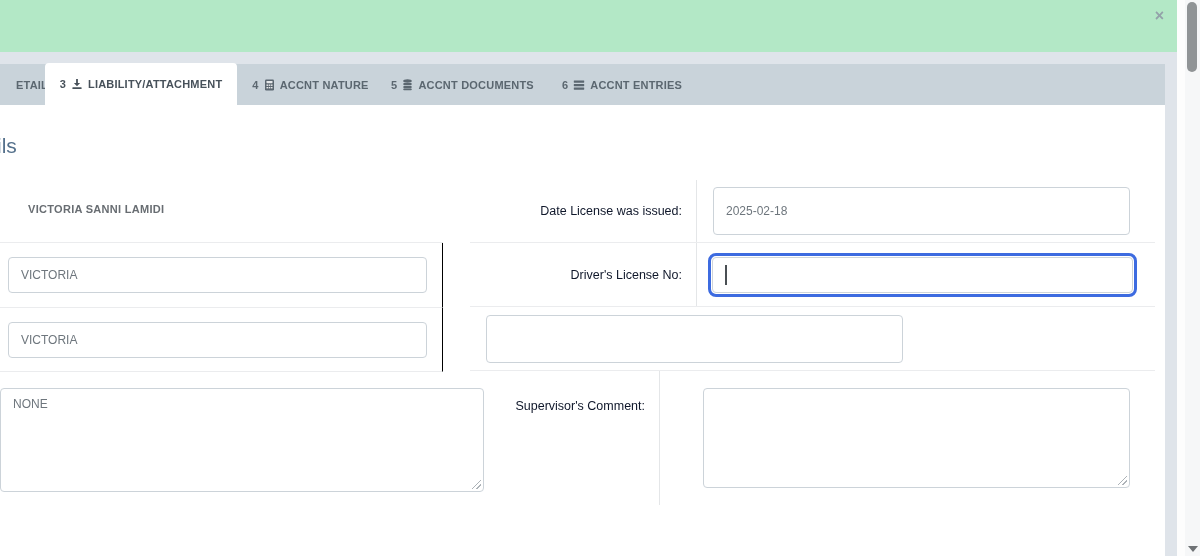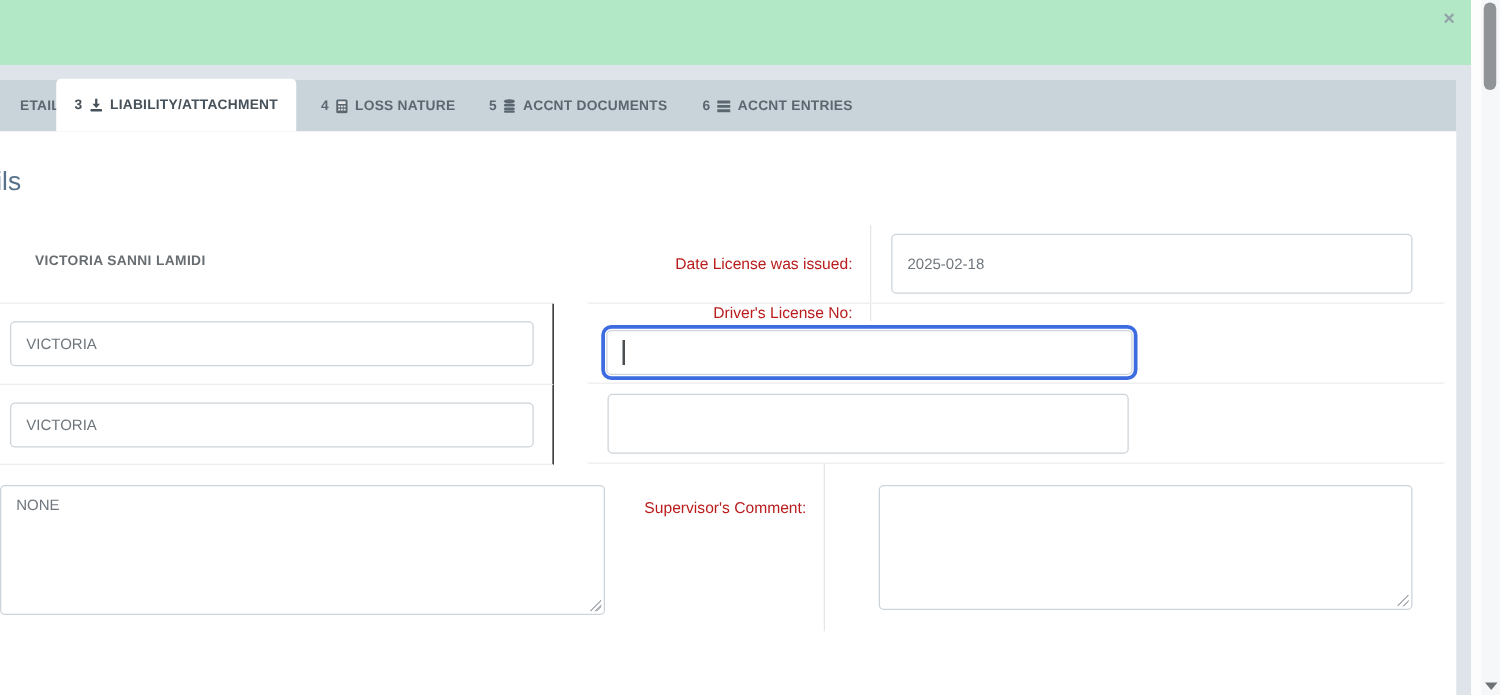--- a/index.html
+++ b/index.html
@@ -58,25 +58,25 @@
   .resize-corner { position:absolute; right:3px; bottom:3px; width:9px; height:9px; pointer-events:none;
     background:
       linear-gradient(135deg, transparent 0 45%, #adb3b8 45% 55%, transparent 55% 100%) 0 0/9px 9px no-repeat,
       linear-gradient(135deg, transparent 0 70%, #adb3b8 70% 82%, transparent 82% 100%) 0 0/9px 9px no-repeat; }
 
   
   .rtable { position:absolute; left:470px; top:180px; width:685px; }
   .rrow { position:relative; display:flex; width:685px; }
   .rrow.bb { border-bottom:1px solid #ebecee; }
   .rrow1 { height:63px; align-items:center; }
-  .rrow2 { height:64px; align-items:flex-start;flex-direction:column; }
+  .rrow2 { height:64px; align-items:center; }
   .rrow3 { height:64px; align-items:center; }
   .rrow4 { height:134px; align-items:flex-start; }
   .rlabel { width:227px; align-self:stretch; display:flex; align-items:center; justify-content:flex-end;
-            padding-right:14px; border-right:1px solid #e4e6e8; font-size:12.5px; color:#b91c1c; }
+            padding-right:14px; border-right:1px solid #e4e6e8; font-size:12.5px; color:#0f172a; }
   .rrow4 .rlabel { width:190px; align-items:flex-start; padding-top:28px; }
   .rfield { flex:1; display:flex; align-items:center; }
   .rfield .txt-input { margin-left:16px; width:417px; height:48px; }
   .rrow2 .rfield .txt-input { margin-left:15px; width:421px; height:36px;
       border:1px solid #cfd5da; outline:3px solid #3d6be0; outline-offset:1px; position:relative; }
   .focus-wrap { position:relative; }
   .caret { position:absolute; left:28px; top:50%; margin-top:-10px; width:1.5px; height:20px;
            background:#4a4f54; }
 
   
@@ -123,21 +123,21 @@
             <rect x="1" y="0.5" width="9" height="11" rx="1.2"></rect>
             <rect x="2.5" y="2" width="6" height="2.2" rx="0.4" fill="rgba(255,255,255,0.85)"></rect>
             <rect x="2.5" y="5.5" width="1.6" height="1.4" fill="rgba(255,255,255,0.85)"></rect>
             <rect x="4.7" y="5.5" width="1.6" height="1.4" fill="rgba(255,255,255,0.85)"></rect>
             <rect x="6.9" y="5.5" width="1.6" height="1.4" fill="rgba(255,255,255,0.85)"></rect>
             <rect x="2.5" y="8" width="1.6" height="1.4" fill="rgba(255,255,255,0.85)"></rect>
             <rect x="4.7" y="8" width="1.6" height="1.4" fill="rgba(255,255,255,0.85)"></rect>
             <rect x="6.9" y="8" width="1.6" height="1.4" fill="rgba(255,255,255,0.85)"></rect>
           </svg>
         </span>
-      <span>LOSS NATURE</span>
+      <span>ACCNT NATURE</span>
     </div>
 
     <div class="tab tab-5">
       <span class="num">5</span>
       <span>
           <svg width="11" height="12" viewBox="0 0 11 12" fill="currentColor">
             <ellipse cx="5.5" cy="2" rx="4.3" ry="1.7"></ellipse>
             <rect x="1.2" y="4" width="8.6" height="2.2" rx="1.1"></rect>
             <rect x="1.2" y="7" width="8.6" height="2.2" rx="1.1"></rect>
             <rect x="1.2" y="9.4" width="8.6" height="1.8" rx="0.9"></rect>

